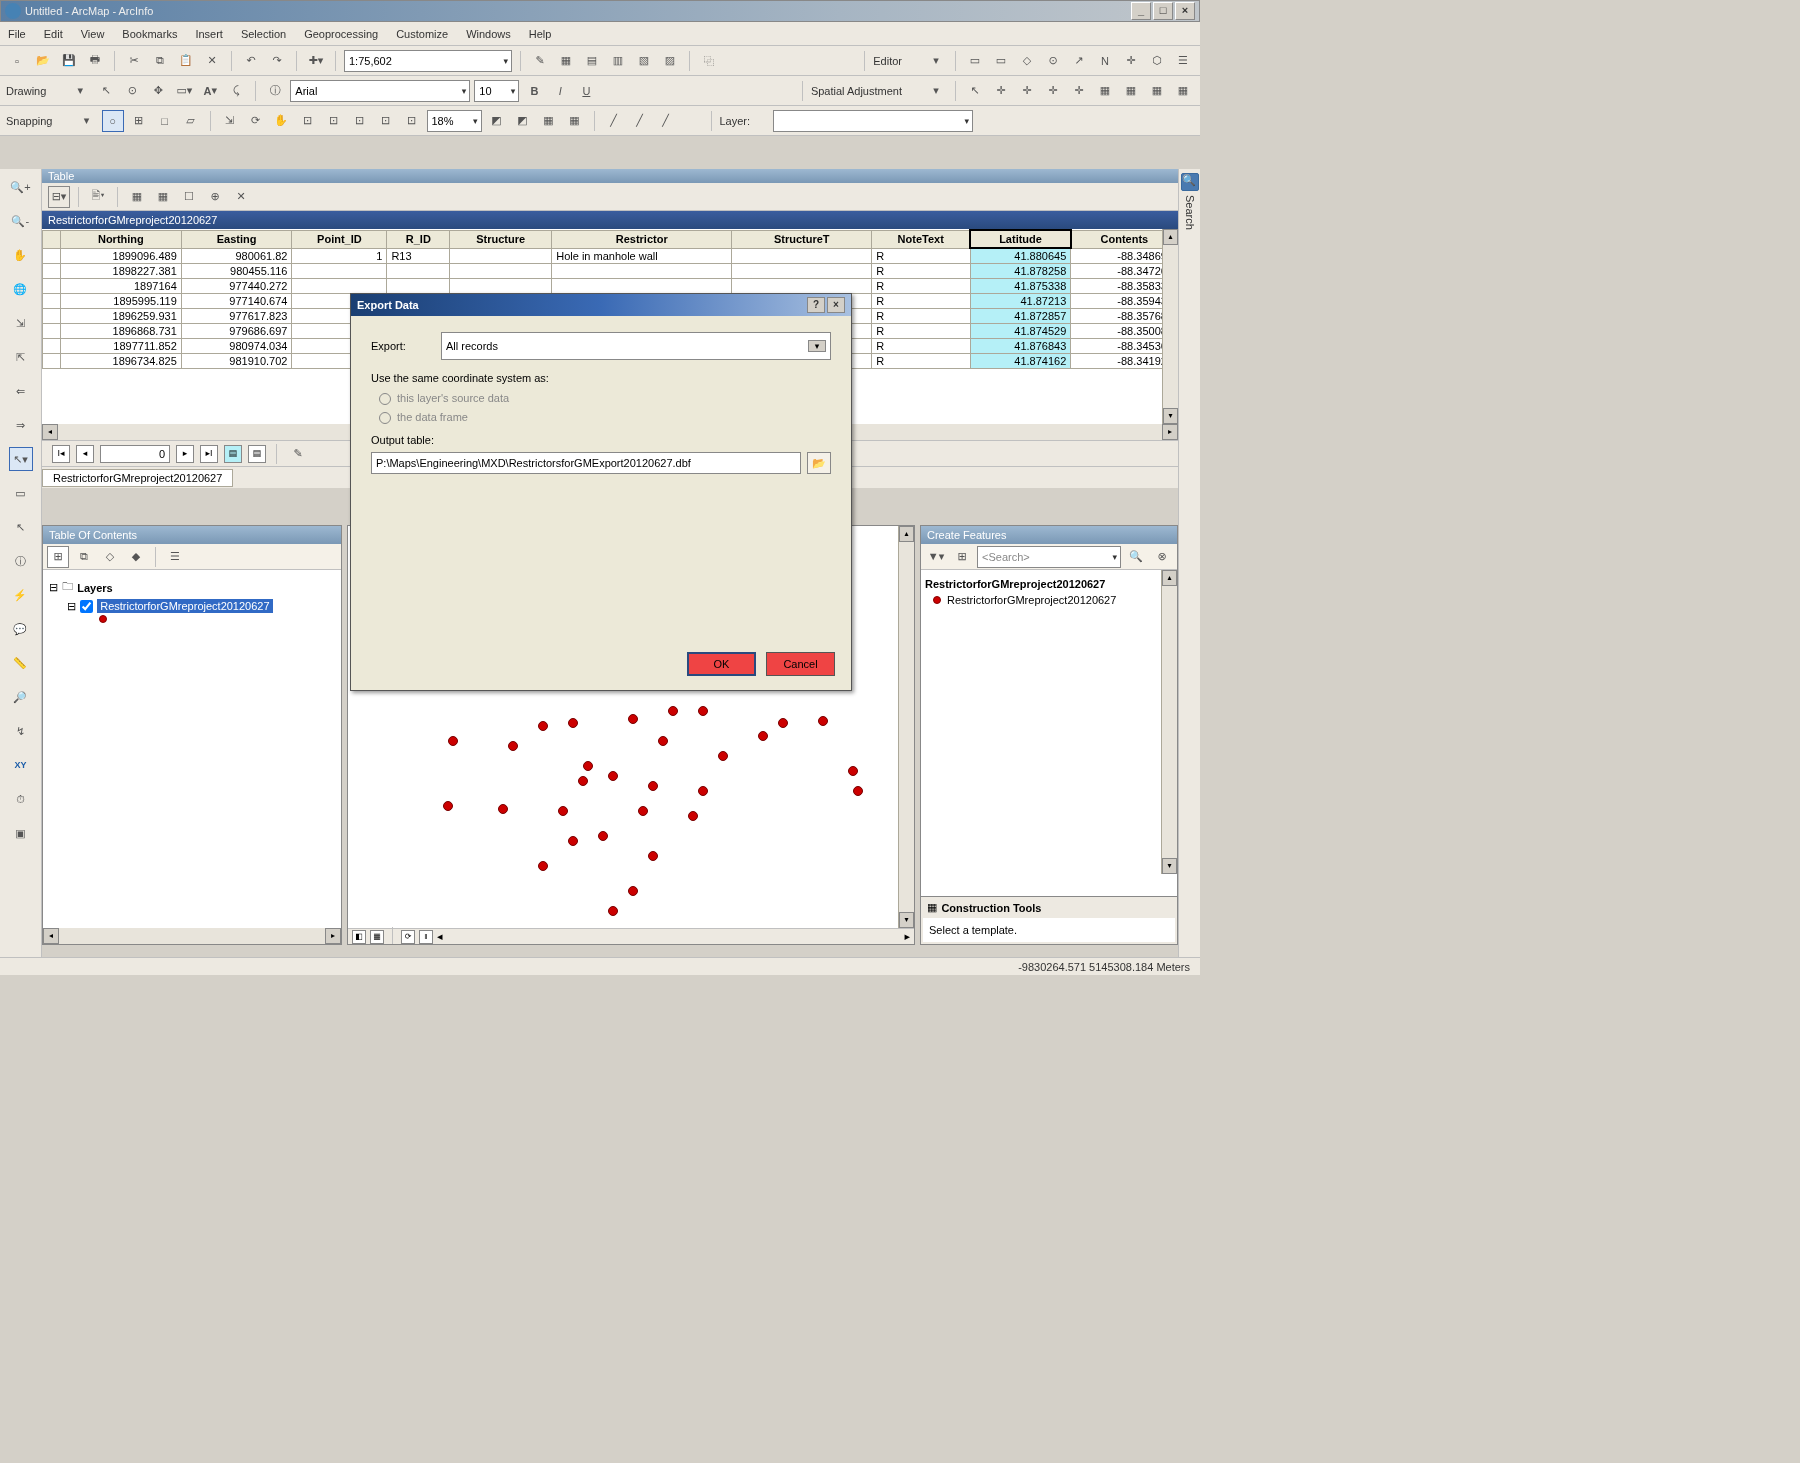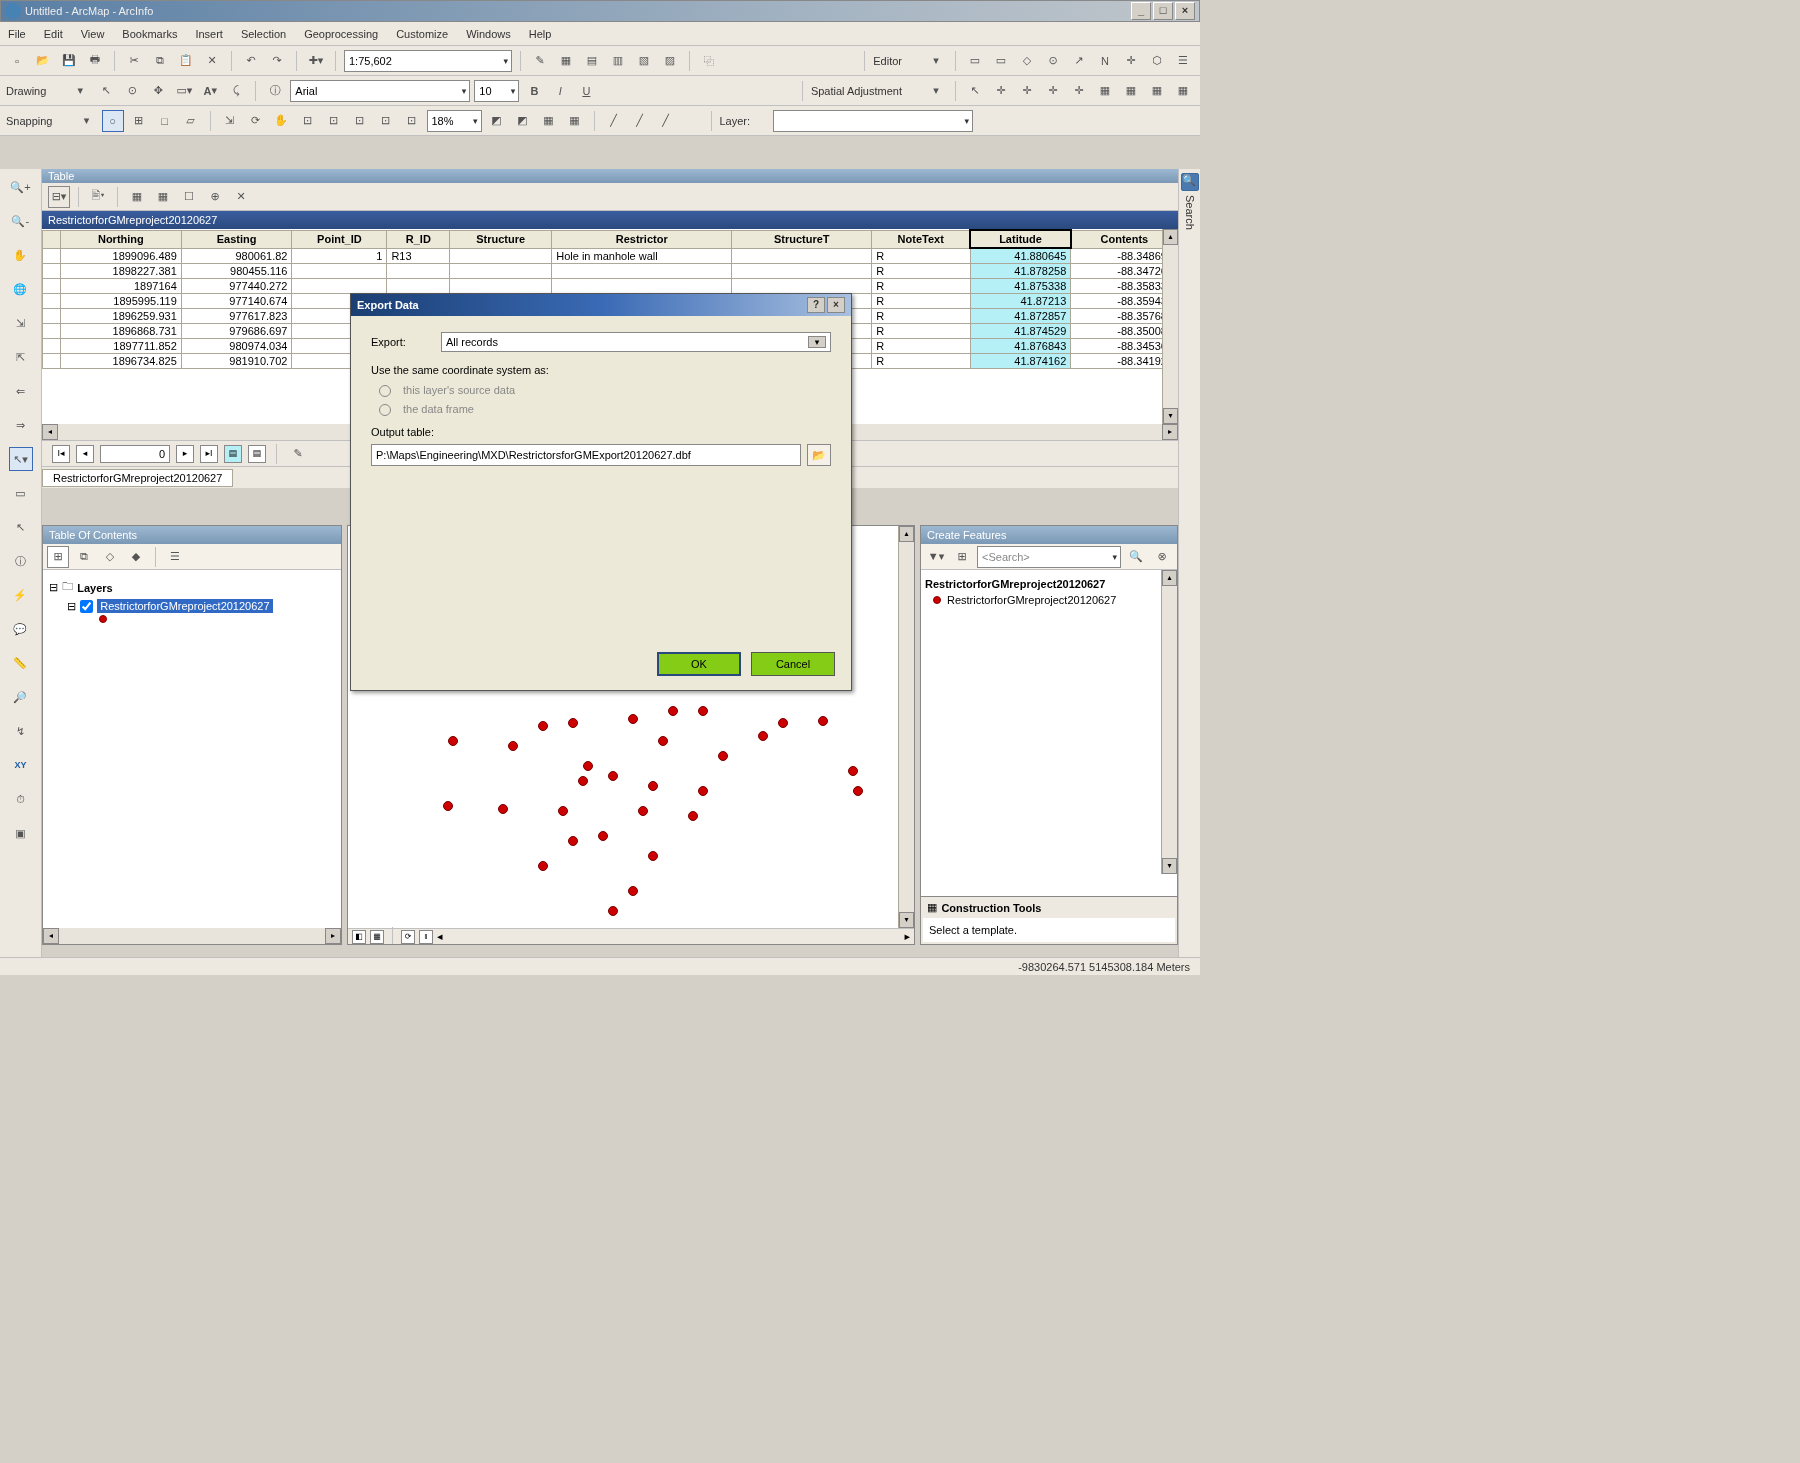--- a/index.html
+++ b/index.html
@@ -50,28 +50,28 @@
 .construction { border-top:1px solid #888; background:#ede9e1; }
 .statusbar { position:absolute; left:0; right:0; bottom:0; height:18px; background:#ede9e1; border-top:1px solid #c0c0c0; display:flex; align-items:center; justify-content:flex-end; padding:0 10px; color:#333; }
 
 .dialog { position:absolute; left:350px; top:293px; width:502px; height:398px; background:#ece9d8; border:1px solid #555; box-shadow:2px 2px 4px rgba(0,0,0,0.4); z-index:100; }
 .dialog .dlg-title { height:22px; background:linear-gradient(to right, #1a3e72 0%, #3a6ab5 50%, #a8c0e0 100%); color:#fff; font-weight:bold; display:flex; align-items:center; padding:0 6px; }
 .dlg-title .spacer { flex:1; }
 .dlg-close { width:18px; height:16px; background:#d4d0c8; border:1px solid #888; color:#333; text-align:center; line-height:13px; font-weight:bold; cursor:pointer; font-size:10px; margin-left:2px;}
 .dlg-body { padding:16px 20px; }
 .dlg-row { display:flex; align-items:center; margin-bottom:12px; }
 .dlg-label { width:70px; }
-.dlg-select { flex:1; height:20px; border:1px solid #888; background:#fff; padding:0 4px; display:flex; align-items:center; position:relative; }
+.dlg-select { flex:1; height:28px; border:1px solid #888; background:#fff; padding:0 4px; display:flex; align-items:center; position:relative; }
 .dlg-select::after { content:"▾"; position:absolute; right:4px; background:#d4d0c8; border:1px solid #888; width:16px; text-align:center; font-size:9px; }
-.radio-row { display:flex; align-items:flex-start; gap:12px; margin:6px 0 6px 8px; color:#888; }
+.radio-row { display:flex; align-items:flex-start; gap:6px; margin:6px 0 6px 8px; color:#888; }
 .radio { width:12px; height:12px; border:1px solid #888; border-radius:50%; flex-shrink:0; margin-top:1px; }
 .dlg-input { flex:1; height:22px; border:1px solid #888; background:#fff; padding:0 4px; display:flex; align-items:center; }
 .browse-btn { width:24px; height:22px; border:1px solid #888; background:#f5f1e8; margin-left:6px; text-align:center; line-height:20px; cursor:pointer; }
 .dlg-buttons { position:absolute; bottom:14px; right:16px; display:flex; gap:10px; }
-.dlg-btn { width:84px; height:24px; border:1px solid #555; background:#84cc16; cursor:pointer; }
+.dlg-btn { width:69px; height:24px; border:1px solid #555; background:#ef4444; cursor:pointer; }
 .dlg-btn.default { border:2px solid #2a4a7e; }
 .scrollbar-v { width:16px; background:#e8e4db; border-left:1px solid #aca899; position:absolute; right:0; top:0; bottom:0;}
 .scrollbar-v .sbtn { height:16px; background:#d4d0c8; border:1px solid #888; text-align:center; font-size:8px; line-height:13px;}
 .hscroll { height:16px; background:#e8e4db; display:flex; }
 .hscroll .sbtn{ width:16px; background:#d4d0c8; border:1px solid #888; text-align:center; font-size:8px; line-height:13px;}
 .hscroll .spacer{flex:1;}
 .tb-dropdown.wide{min-width:100px}
 .navinput { width:70px; height:18px; border:1px solid #888; text-align:right; padding:0 4px; }
 .map-btm { position:absolute; left:0; right:0; bottom:0; height:16px; background:#ede9e1; border-top:1px solid #c0c0c0; display:flex; align-items:center; gap:4px; padding:0 4px;}
 .mini { width:14px; height:14px; border:1px solid #888; background:#fff; font-size:8px; text-align:center; line-height:12px; cursor:pointer;}

